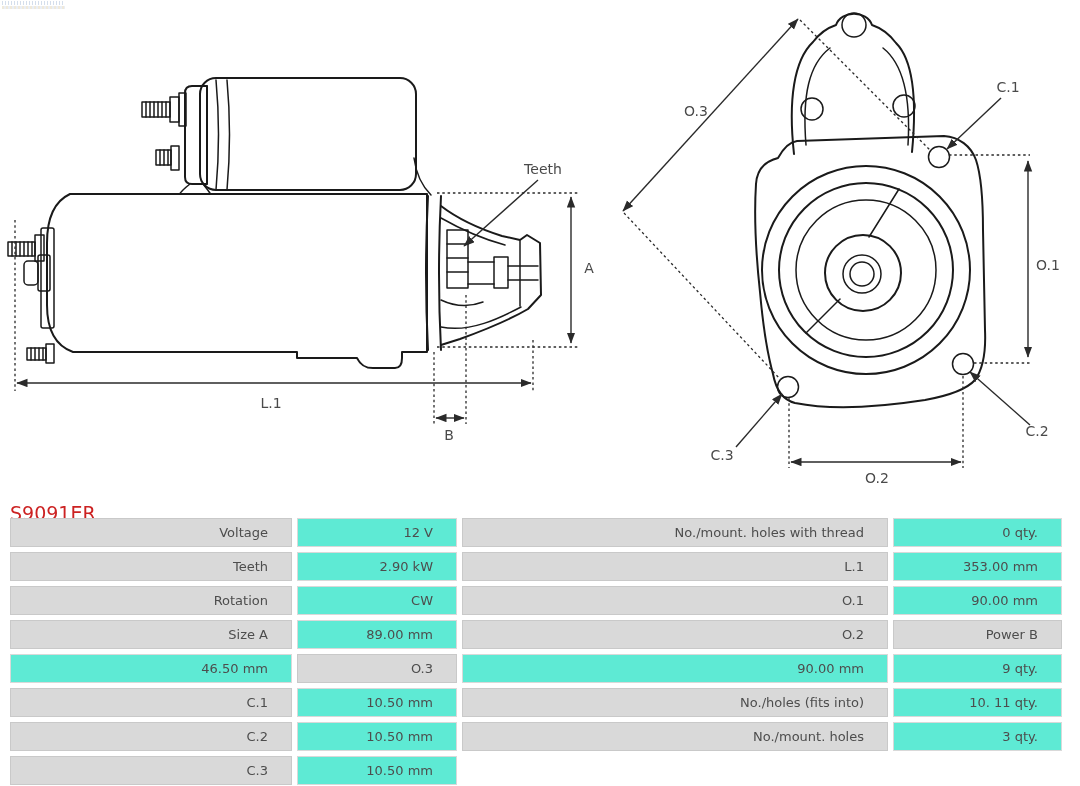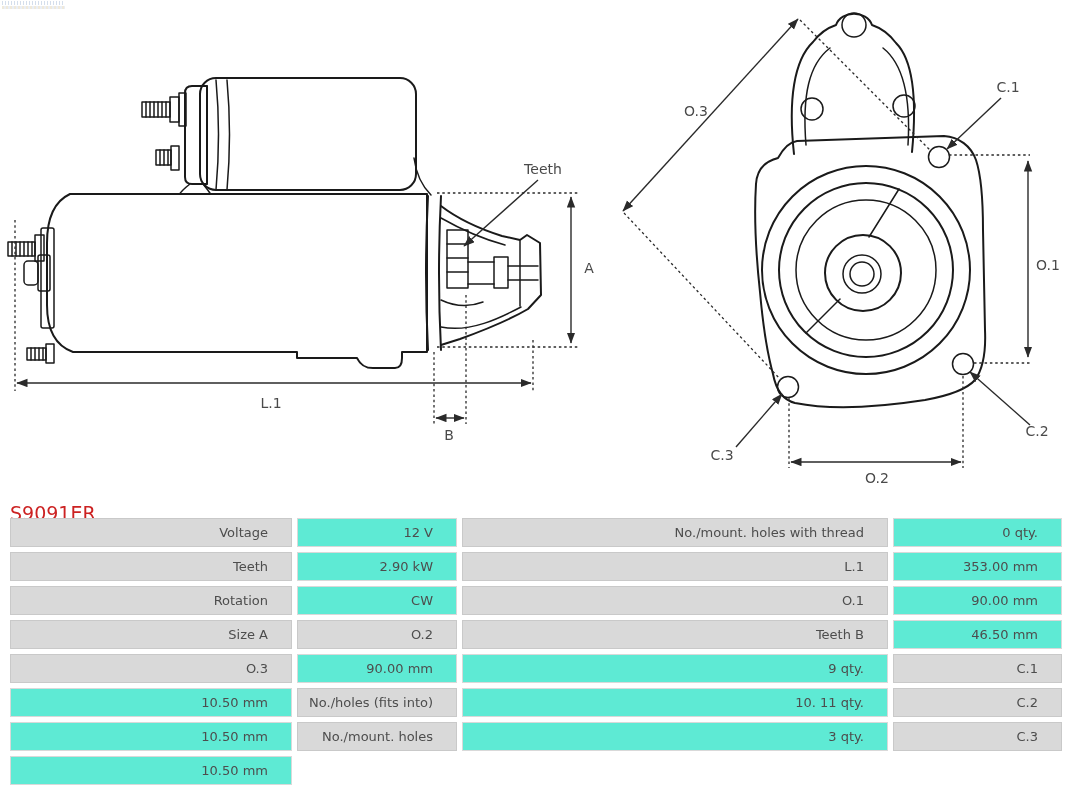--- a/index.html
+++ b/index.html
@@ -176,22 +176,23 @@
       <div class="tv">0 qty.</div>
       <div class="tl">Teeth</div>
       <div class="tv">2.90 kW</div>
       <div class="tl">L.1</div>
       <div class="tv">353.00 mm</div>
       <div class="tl">Rotation</div>
       <div class="tv">CW</div>
       <div class="tl">O.1</div>
       <div class="tv">90.00 mm</div>
       <div class="tl">Size A</div>
+      <div class="tv">89.00 mm</div>
       <div class="tl">O.2</div>
-      <div class="tl">Teeth B</div>
+      <div class="tl">Power B</div>
       <div class="tv">46.50 mm</div>
       <div class="tl">O.3</div>
       <div class="tv">90.00 mm</div>
       <div class="tv">9 qty.</div>
       <div class="tl">C.1</div>
       <div class="tv">10.50 mm</div>
       <div class="tl">No./holes (fits into)</div>
       <div class="tv">10. 11 qty.</div>
       <div class="tl">C.2</div>
       <div class="tv">10.50 mm</div>

